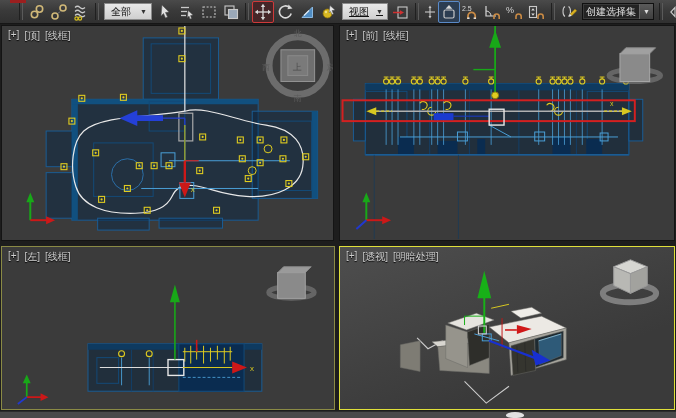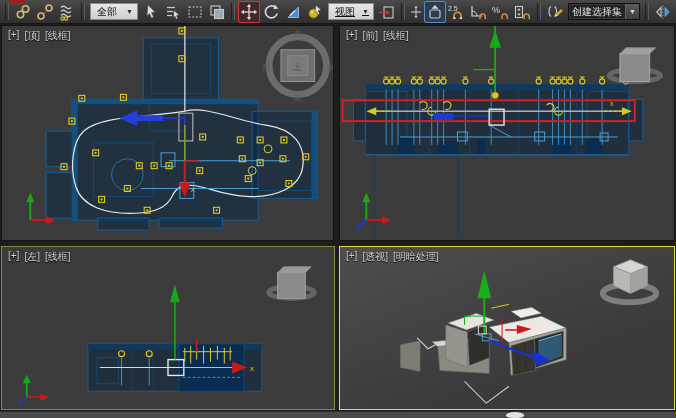--- a/index.html
+++ b/index.html
@@ -3,21 +3,21 @@
 <meta charset="utf-8">
 <style>
   html,body{margin:0;padding:0;background:#1a1a1a;}
   .app{position:relative;width:676px;height:418px;overflow:hidden;
        background:#242424;font-family:"Liberation Sans",sans-serif;
        -webkit-font-smoothing:antialiased;}
   
   .toolbar{position:absolute;left:0;top:0;width:676px;height:24px;
     background:linear-gradient(#4a4a4a,#3a3a3a 45%,#303030);
     border-bottom:1px solid #161616;display:flex;align-items:center;
-    overflow:hidden;box-sizing:border-box;padding-left:2px;}
+    overflow:hidden;box-sizing:border-box;padding-left:16px;}
   .red-remnant{position:absolute;left:10px;top:0;width:16px;height:3px;background:#9c1f1f;}
   .tb-btn{width:22px;height:22px;flex:none;display:flex;align-items:center;
     justify-content:center;border:1px solid transparent;border-radius:2px;box-sizing:border-box;}
   .tb-btn.hl-red{border:1px solid #cf3a3a;background:#452628;}
   .tb-btn.hl-blue{border:1px solid #5a8ac8;background:#2c3d52;}
   .tb-div{width:2px;height:17px;flex:none;border-left:1px solid #202020;
     border-right:1px solid #5a5a5a;margin:0 3px;}
   .dd{height:17px;flex:none;display:flex;align-items:center;font-size:10px;
     box-sizing:border-box;padding:0 3px;margin:0 2px;}
   .dd.light{width:48px;background:linear-gradient(#e8e8e8,#cfcfcf);color:#111;

